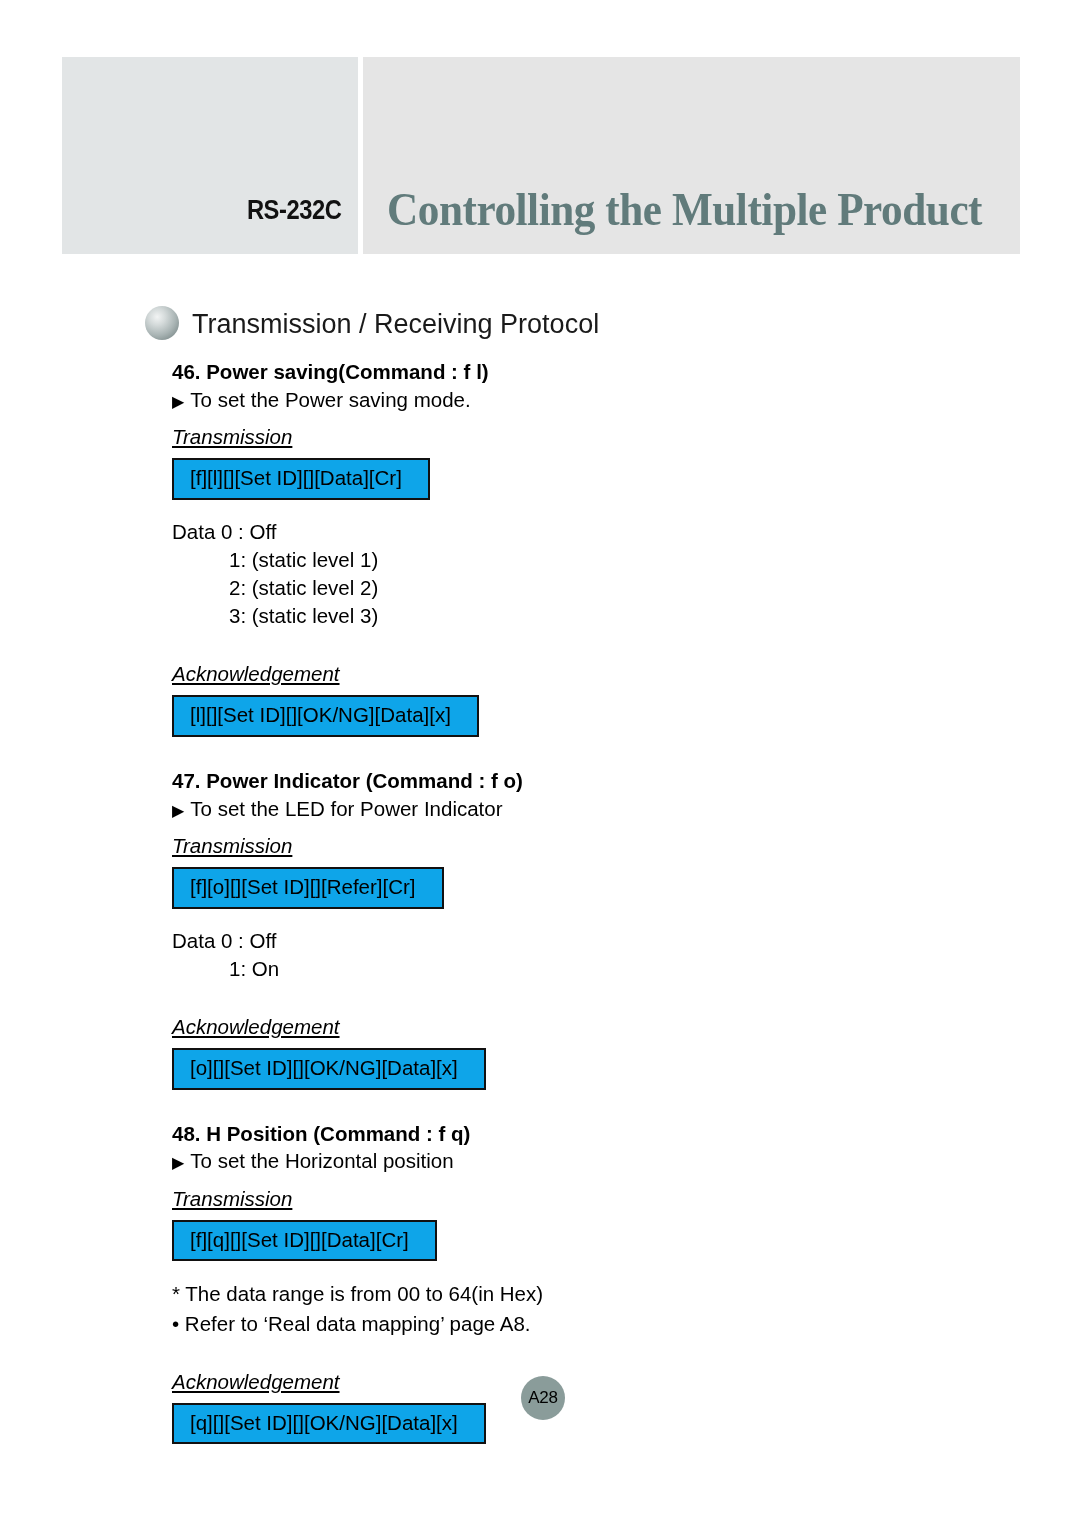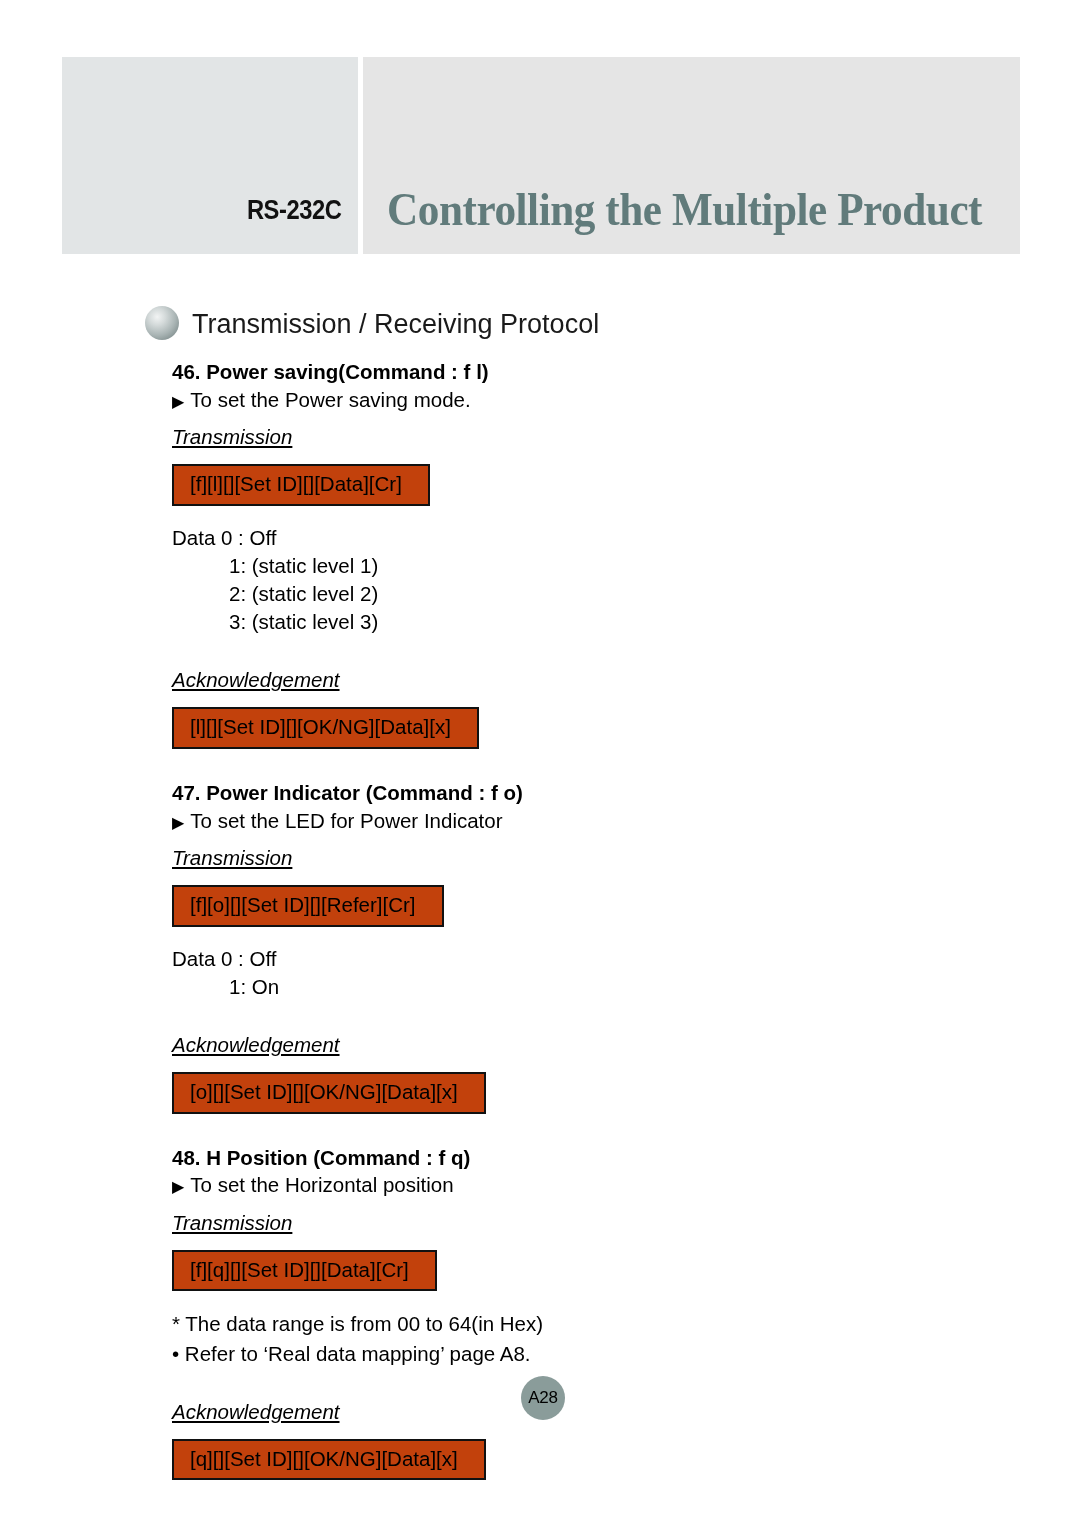--- a/index.html
+++ b/index.html
@@ -136,22 +136,22 @@
     color: #000;
     text-decoration: underline;
     display: inline-block;
     margin-top: 12px;
     white-space: nowrap;
   }
   .code-box {
     border: 2.5px solid #111;
     display: inline-block;
     padding: 6px 26px 7px 16px;
-    margin-top: 15px;
-    background: #c2410c;
+    margin-top: 9px;
+    background: #0ea5e9;
     font-family: "Liberation Sans", sans-serif;
     font-size: 20.5px;
     color: #000;
     white-space: nowrap;
     line-height: 1.2;
   }
   .box-row { display: block; }
   .data-block {
     margin-top: 18px;
     font-family: "Liberation Sans", sans-serif;

